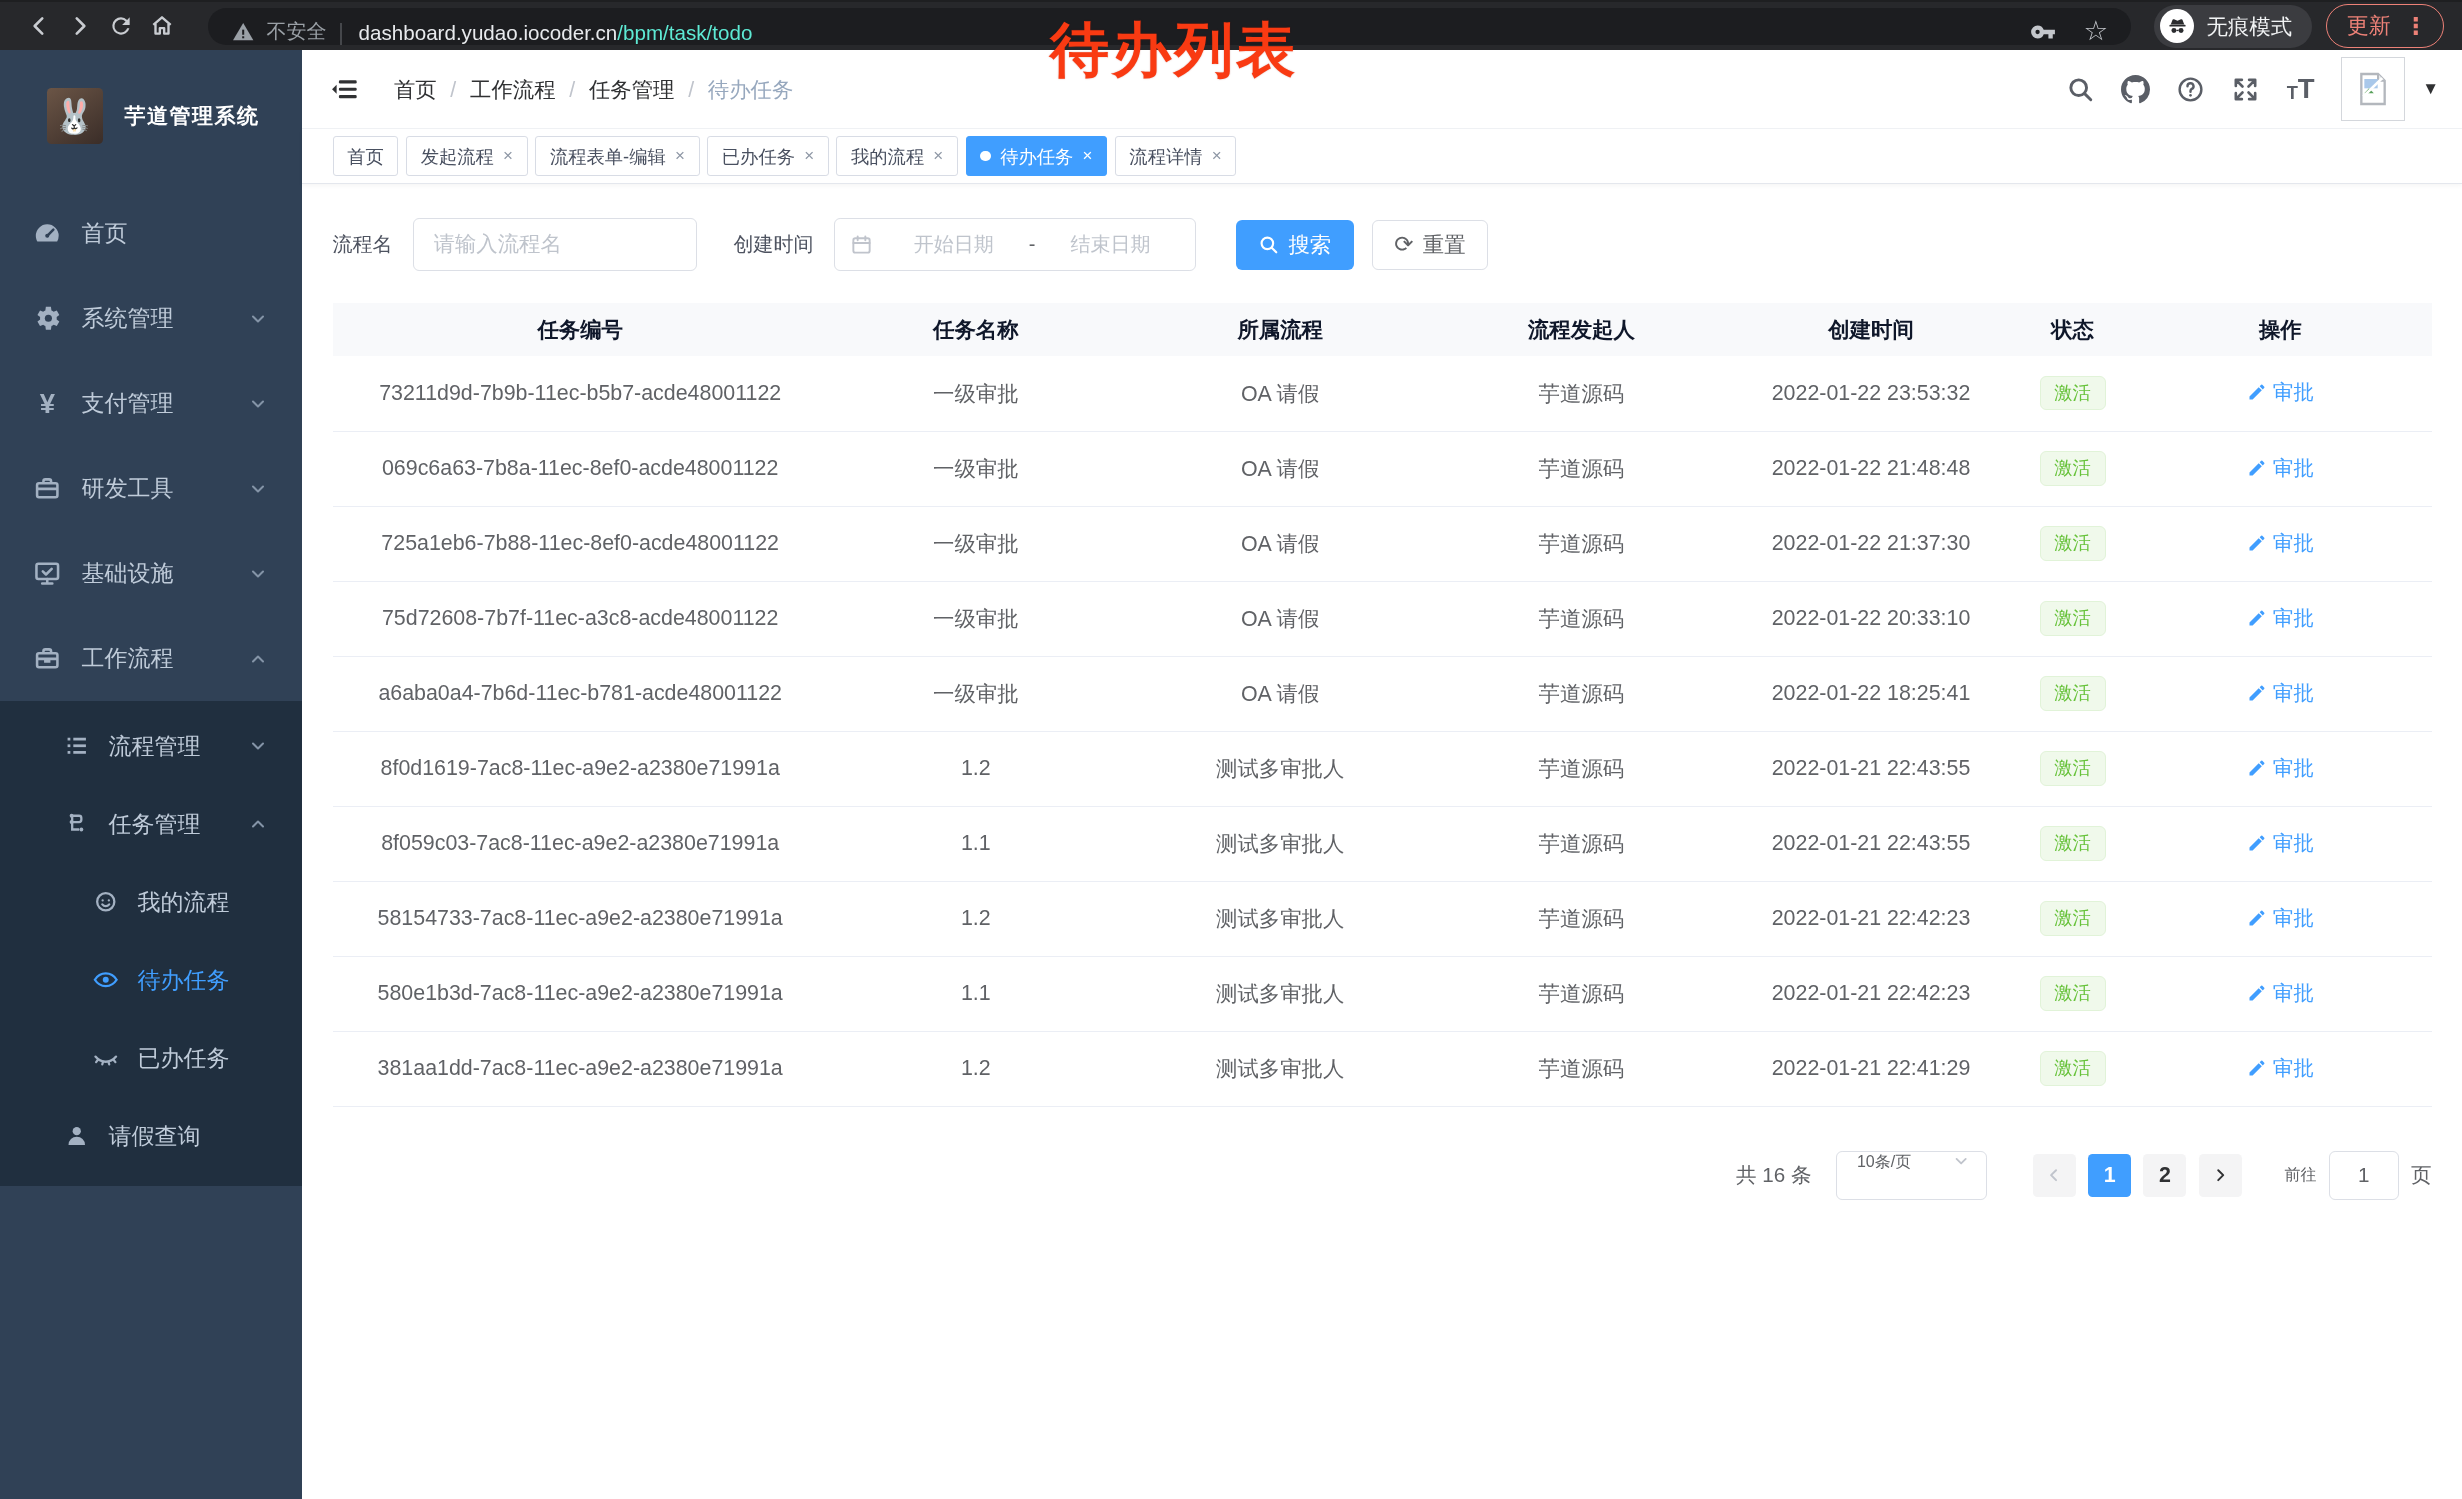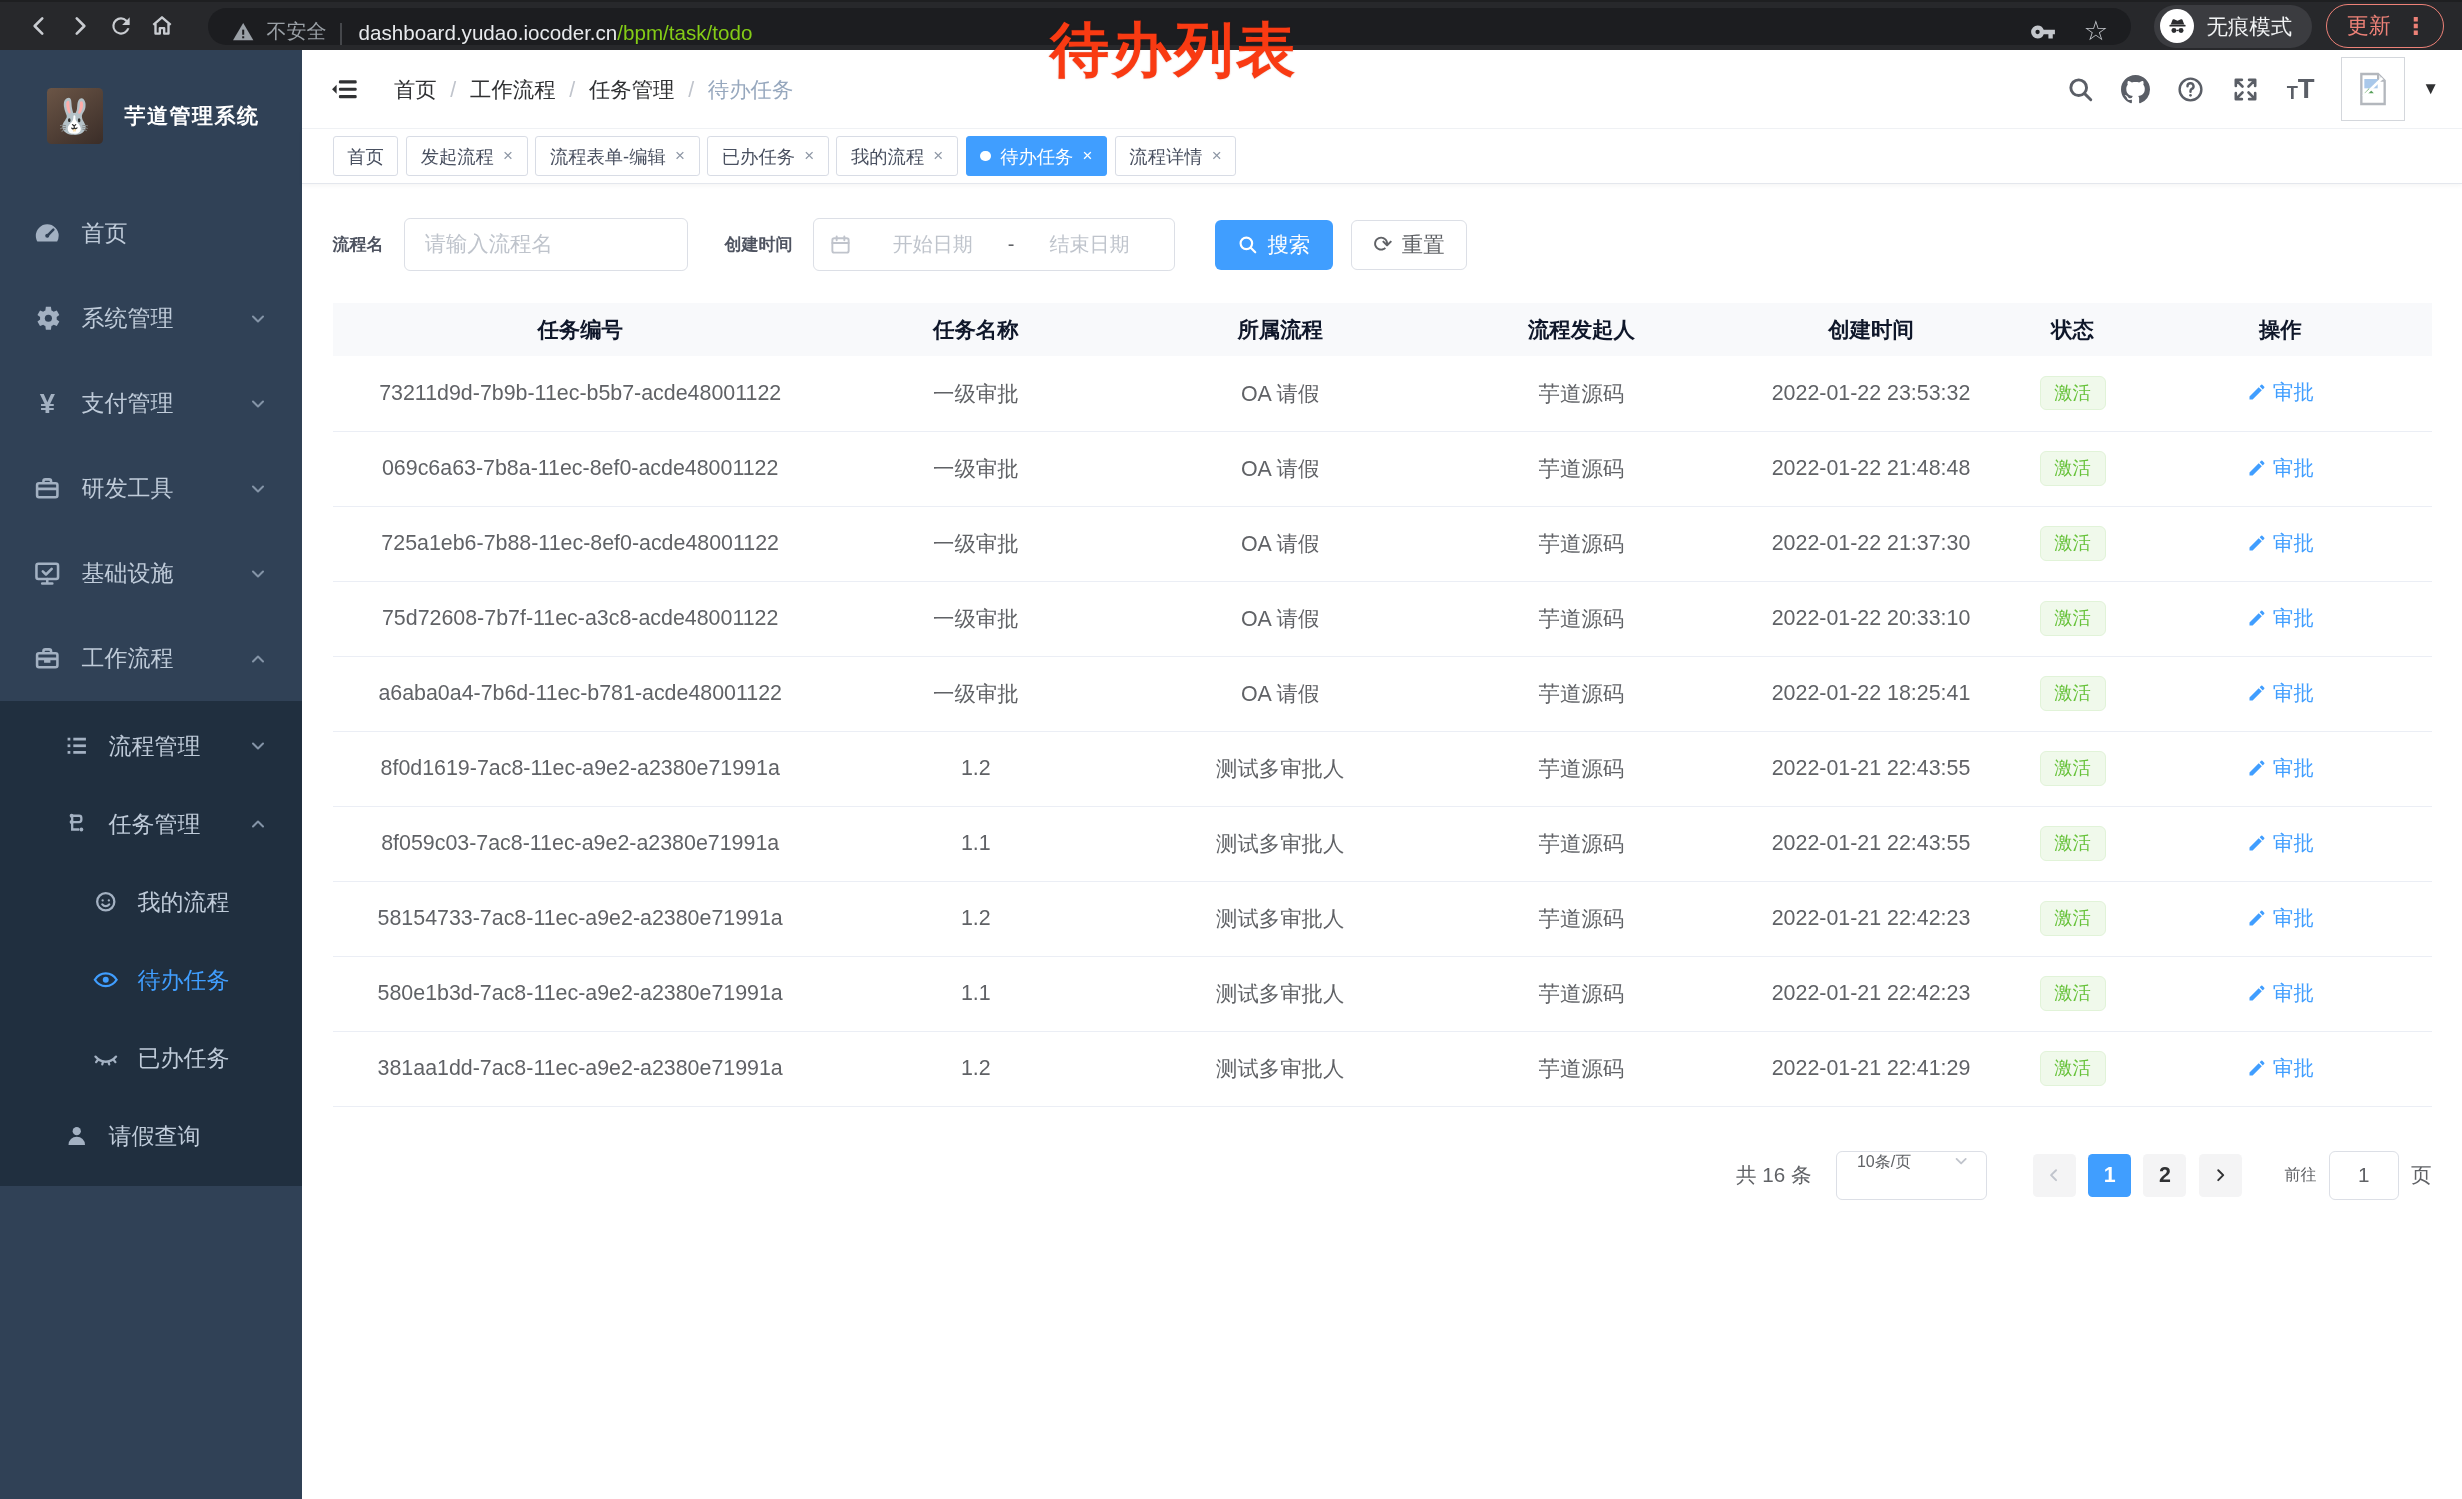--- a/index.html
+++ b/index.html
@@ -7,21 +7,21 @@
   .stage { position:relative; width:2462px; height:1500px; }
 
   
   .chrome { position:absolute; left:0; top:0; width:2462px; height:50px; background:#27282b; border-top:2.3px solid #1e1f21; display:flex; align-items:center; padding:0 18.3px; }
   .nav-ic { width:41px; height:41px; display:flex; align-items:center; justify-content:center; color:#c9ccd1; flex:0 0 auto; }
   .nav-ic svg { width:26px; height:26px; }
   .url-pill { margin-left:26px; height:37px; flex:1 1 auto; background:#1c1d20; border-radius:18.3px; display:flex; align-items:flex-end; padding:0 23px; min-width:0; }
   .url-sec { color:#9aa0a6; font-size:20px; margin:0 13.7px 0 10.7px; }
   .url-div { width:1.5px; height:21.4px; background:#45474b; margin-right:17px; }
   .url-domain { color:#e8eaed; font-size:20.6px; }
-  .url-path { color:#84cc16; font-size:20.6px; }
+  .url-path { color:#5eead4; font-size:20.6px; }
   .url-spacer { flex:1 1 auto; }
   .pill-ic { color:#c4c7cc; display:flex; align-items:center; margin-left:27.5px; }
   .pill-ic svg { width:26px; height:26px; }
   .star-glyph { font-size:27.5px; color:#c4c7cc; line-height:1; }
   .incog-chip { margin-left:23px; height:43px; background:#3b3c40; border-radius:21.4px; display:flex; align-items:center; padding:0 20px 0 6.1px; flex:0 0 auto; }
   .incog-ic { width:34px; height:34px; background:#fff; border-radius:50%; display:flex; align-items:center; justify-content:center; margin-right:12.2px; }
   .incog-ic svg { width:23px; height:23px; }
   .incog-label { color:#f1f3f4; font-size:21.4px; }
   .update-btn { margin-left:13.7px; height:44px; border:1.9px solid #ed8177; border-radius:23px; color:#ed8177; display:flex; align-items:center; padding:0 15.3px 0 20px; flex:0 0 auto; }
   .update-label { font-size:22px; }
@@ -74,21 +74,21 @@
   .tags-bar { height:55px; display:flex; align-items:center; padding:0 0 0 30.5px; border-bottom:0.8px solid #e4e7ed; box-shadow:0 1.5px 4.6px rgba(0,0,0,.04); }
   .tag { height:40px; border:1.5px solid #d8dce5; background:#fff; color:#495060; font-size:18.3px; display:flex; align-items:center; padding:0 13.7px; margin-right:7.6px; border-radius:3.1px; cursor:pointer; }
   .tag .tx { font-size:17px; margin-left:9.2px; color:#8e97a5; }
   .tag.active { background:#409eff; border-color:#409eff; color:#fff; }
   .tag.active .tx { color:#fff; }
   .tag .dot { width:10.7px; height:10.7px; border-radius:50%; background:#fff; margin-right:9.2px; }
 
   
   .content { padding:34px 30.5px 0 30.5px; }
   .filter-row { display:flex; align-items:center; }
-  .f-label { font-size:17px; color:#4e5360; font-weight:700; }
+  .f-label { font-size:20px; color:#4e5360; font-weight:400; }
   .name-input { width:284px; height:53px; border:1.5px solid #dcdfe6; border-radius:6.1px; margin-left:20px; font-size:21.4px; color:#606266; padding:0 20px; outline:none; font-family:inherit; }
   .name-input::placeholder { color:#bfc4cc; }
   .time-label { margin-left:37px; }
   .range-box { width:362px; height:53px; border:1.5px solid #dcdfe6; border-radius:6.1px; margin-left:20px; display:flex; align-items:center; padding:0 15.3px; color:#bfc4cc; font-size:20px; cursor:text; }
   .range-box .cal { color:#c0c4cc; display:flex; margin-right:12.2px; }
   .range-box .cal svg { width:23px; height:23px; }
   .range-ph { flex:1 1 auto; text-align:center; }
   .range-sep { color:#606266; padding:0 6.1px; }
   .btn { height:50px; border-radius:6.1px; font-size:21.4px; display:flex; align-items:center; padding:0 21.4px; cursor:pointer; border:1.5px solid transparent; }
   .btn svg { width:21.4px; height:21.4px; margin-right:9.2px; }

